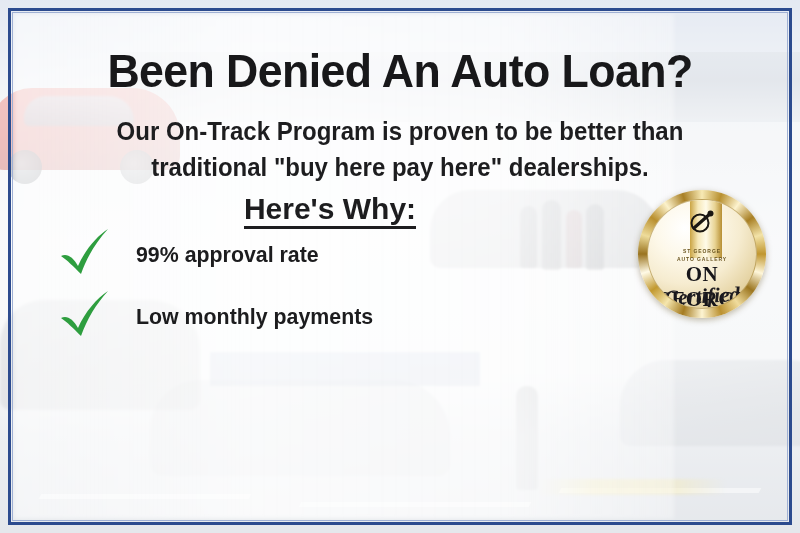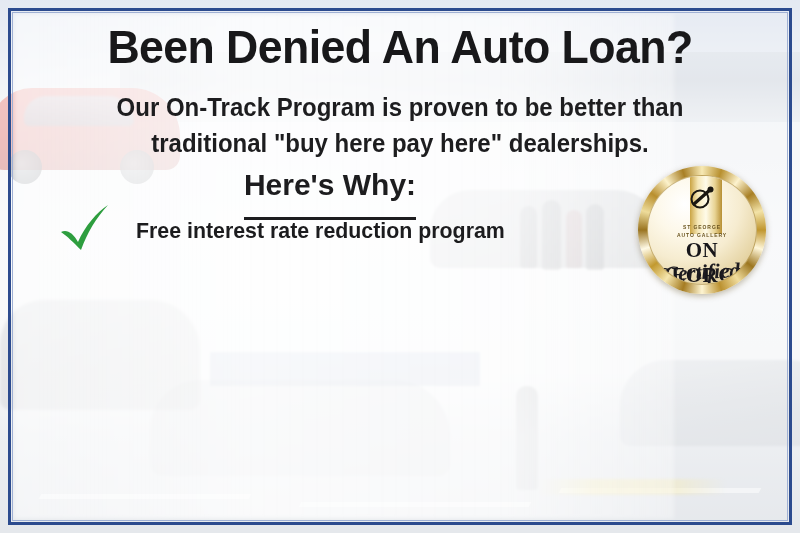--- a/index.html
+++ b/index.html
@@ -184,20 +184,21 @@
     left: 12px; top: 12px; right: 12px; bottom: 12px;
     border: 1px solid #9fb0d4;
     box-sizing: border-box;
     pointer-events: none;
   }
 
   
   .content {
     position: absolute;
     inset: 0;
+    margin-top: 24px;
   }
   .headline {
     position: absolute;
     left: 0; right: 0; top: 22px;
     text-align: center;
     font-size: 47px;
     line-height: 1.05;
     font-weight: 700;
     color: #18181a;
     letter-spacing: -0.6px;
@@ -218,21 +219,21 @@
   .heres-why {
     position: absolute;
     left: 0; width: 660px; top: 168px;
     text-align: center;
     font-size: 30px;
     font-weight: 700;
     color: #1d1d1f;
   }
   .heres-why span {
     border-bottom: 3px solid #1d1d1f;
-    padding-bottom: 16px;
+    padding-bottom: 1px;
   }
 
   
   .bullets {
     position: absolute;
     left: 52px; top: 200px;
     width: 620px;
   }
   .bullet {
     position: relative;
@@ -384,32 +385,40 @@
       <span class="subhead-line">Our On-Track Program is proven to be better than</span>
       <span class="subhead-line">traditional "buy here pay here" dealerships.</span>
     </div>
 
     <div class="heres-why">
       <span>Here's Why:</span>
     </div>
 
     <div class="bullets">
 
-
-
-
-
       <div class="bullet">
         <span class="check">
           <svg viewBox="0 0 56 56" aria-hidden="true">
             <path d="M5 30 C11 27 17 31 22 40 C29 24 41 10 52 3 C40 16 31 31 25 48 C18 41 11 34 5 30 Z" fill="#2e9e3f"></path>
           </svg>
         </span>
-        <span class="bullet-text">Free interest rate reduction program</span>
+        <span class="bullet-text">99% approval rate</span>
       </div>
+
+      <div class="bullet">
+        <span class="check">
+          <svg viewBox="0 0 56 56" aria-hidden="true">
+            <path d="M5 30 C11 27 17 31 22 40 C29 24 41 10 52 3 C40 16 31 31 25 48 C18 41 11 34 5 30 Z" fill="#2e9e3f"></path>
+          </svg>
+        </span>
+        <span class="bullet-text">Low monthly payments</span>
+      </div>
+
+
+
 
     </div>
 
     <div class="seal">
       <div class="seal-ring"></div>
       <div class="seal-scallop"></div>
       <div class="seal-inner">
         <div class="seal-vbar"></div>
         <div class="seal-emblem">
           <svg viewBox="0 0 26 26" aria-hidden="true">

